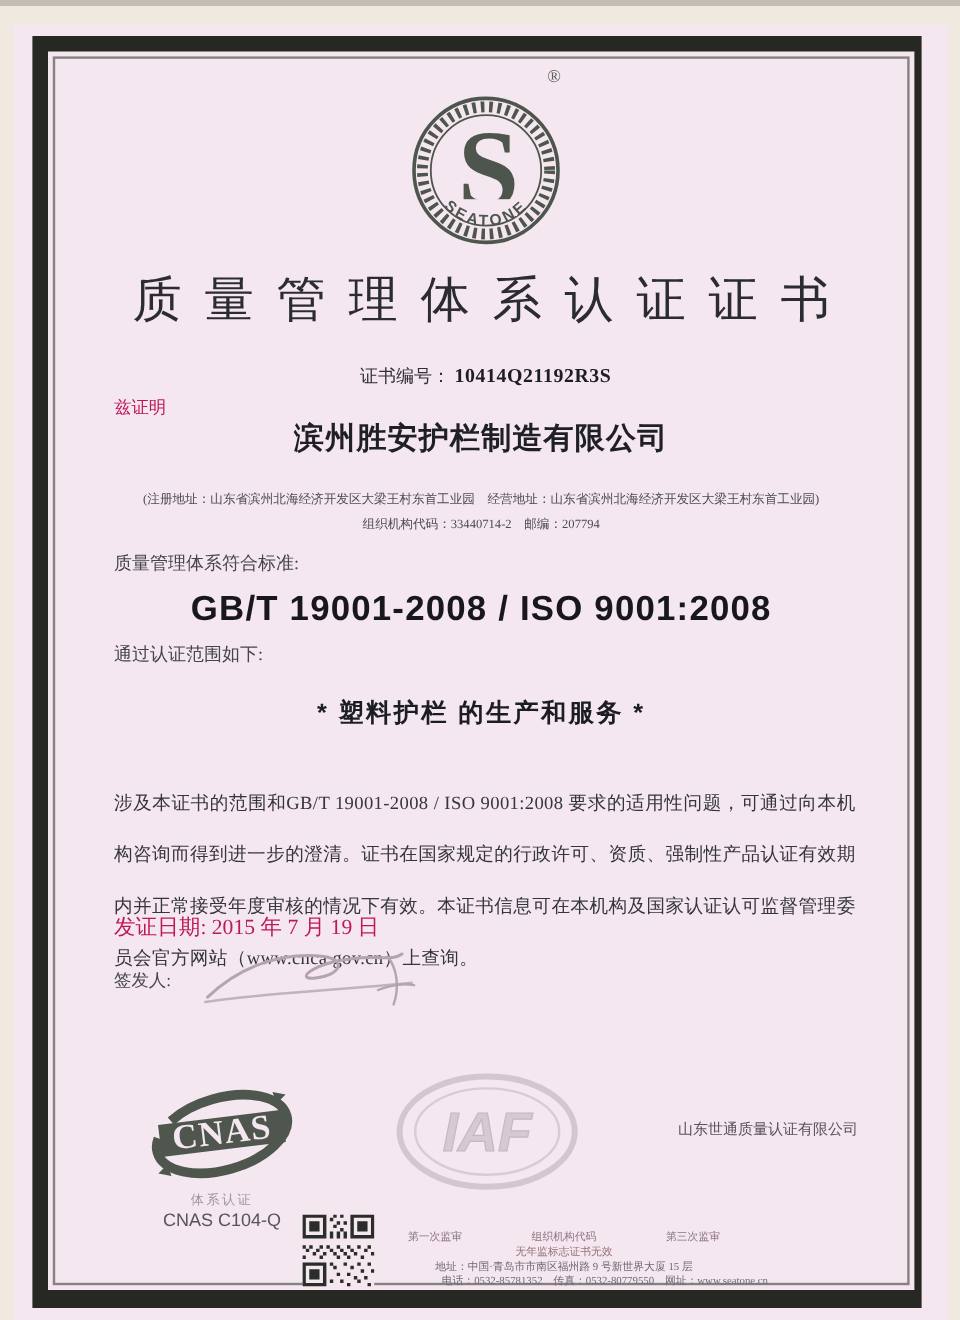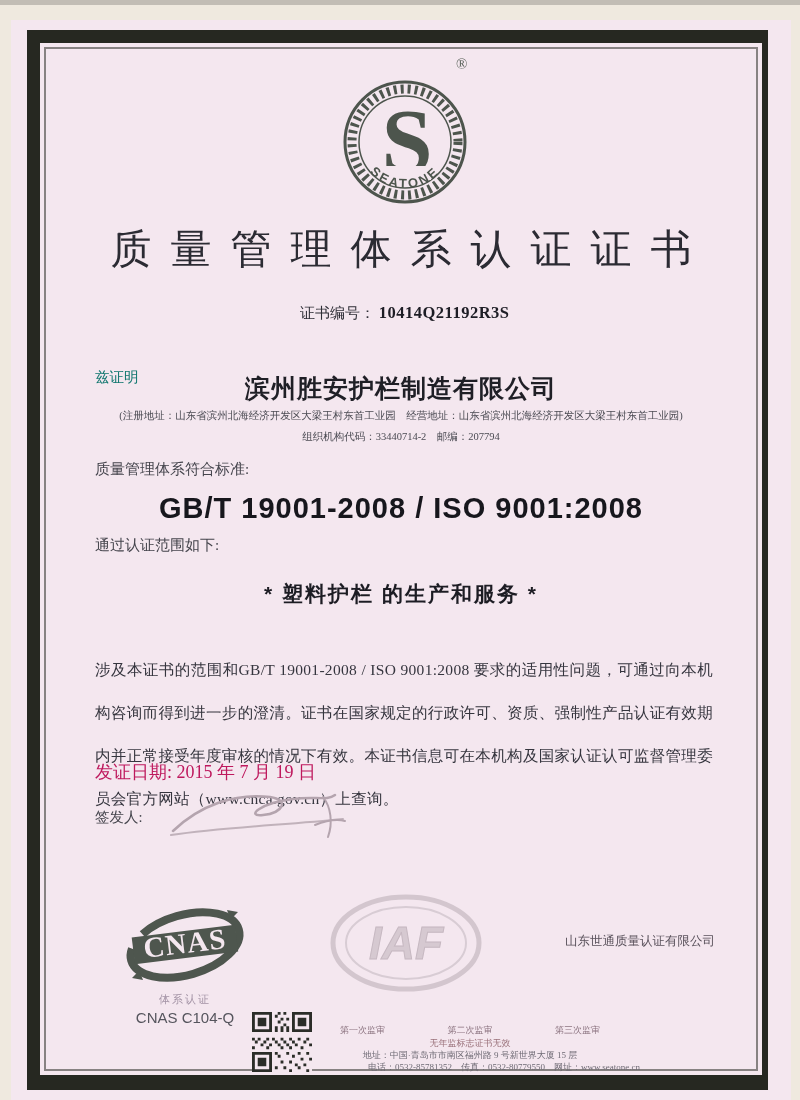--- a/index.html
+++ b/index.html
@@ -27,22 +27,22 @@
   .abs{position:absolute;}
   .ctr{left:40px;width:722px;text-align:center;}
 
   
   .title{
     top:222px;font-size:41px;letter-spacing:19px;color:#2b2b33;
     font-weight:500;text-indent:19px;
   }
   .certno{top:303px;left:300px;width:420px;text-align:left;font-size:15px;color:#2e2e36;}
   .certno b{font-family:"Liberation Serif",serif;font-size:16.5px;color:#1d1d25;letter-spacing:.5px;}
-  .hereby{top:368px;left:95px;font-size:14.5px;color:#0f766e;text-align:right;}
-  .company{top:372px;font-size:25px;font-weight:bold;color:#1f1f26;
+  .hereby{top:330px;left:95px;font-size:14.5px;color:#be185d;text-align:right;}
+  .company{top:348px;font-size:25px;font-weight:bold;color:#1f1f26;
     font-family:"Liberation Sans","DejaVu Sans",sans-serif;letter-spacing:1px;}
   .addr{top:409px;font-size:10.5px;color:#4b4b53;}
   .orgcode{top:430px;font-size:10.5px;color:#4b4b53;}
   .stdlabel{top:460px;left:95px;font-size:15px;color:#45454d;}
   .standard{top:492px;font-size:29px;font-weight:bold;color:#17171d;
     font-family:"Liberation Sans","DejaVu Sans",sans-serif;letter-spacing:1px;}
   .scopelabel{top:536px;left:95px;font-size:15px;color:#45454d;}
   .scope{top:580px;font-size:21px;font-weight:bold;color:#1c1c23;
     font-family:Liberation Sans, sans-serif;letter-spacing:2px;}
   .para{
@@ -166,18 +166,18 @@
              M0,12h1v1h-1z M5,12h1v1h-1z M10,12h1v1h-1z M13,12h1v1h-1z M17,12h1v1h-1z
              M8,14h1v1h-1z M12,14h1v1h-1z M16,14h1v1h-1z M19,14h1v1h-1z
              M9,15h1v1h-1z M14,15h1v1h-1z M17,16h1v1h-1z M20,16h1v1h-1z
              M10,17h1v1h-1z M13,17h1v1h-1z M15,18h1v1h-1z M18,18h1v1h-1z
              M8,19h1v1h-1z M11,19h1v1h-1z M16,19h1v1h-1z M13,20h1v1h-1z M19,20h1v1h-1z"></path>
   </g>
 </svg>
 
 <div class="abs foot foot-audits">
   <span>第一次监审</span>
-  <span>第二次监审</span>
+  <span>组织机构代码</span>
   <span>第三次监审</span>
 </div>
 <div class="abs foot foot-notice">无年监标志证书无效</div>
 <div class="abs foot foot-addr">地址：中国·青岛市市南区福州路 9 号新世界大厦 15 层</div>
 <div class="abs foot foot-contact">电话：0532-85781352　传真：0532-80779550　网址：www.seatone.cn</div>
 
 </body></html>

